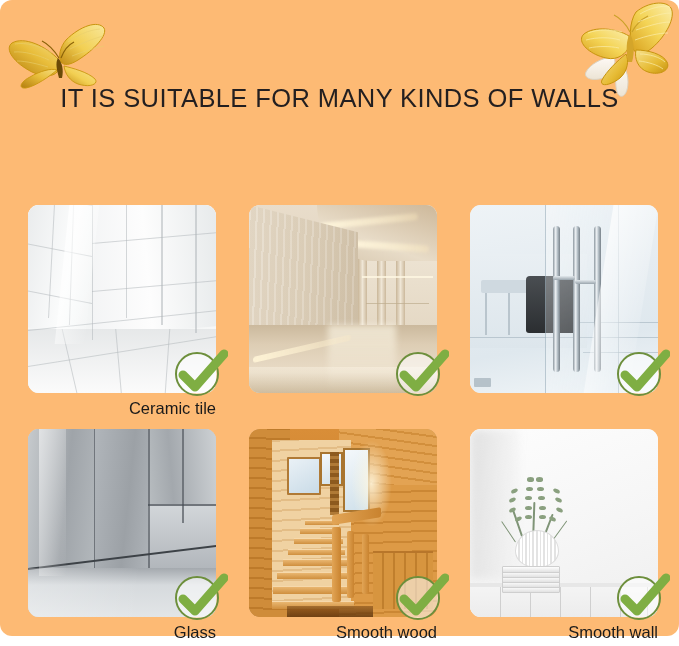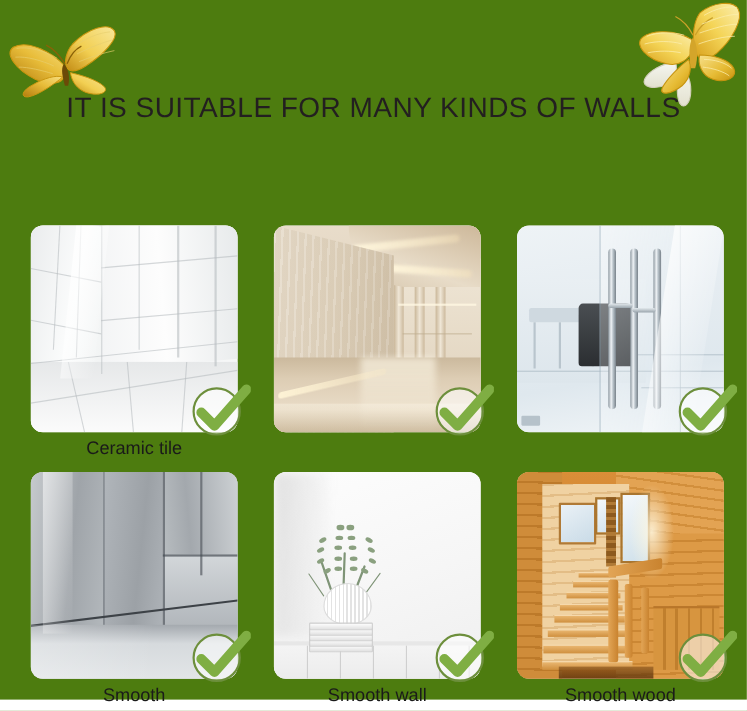--- a/index.html
+++ b/index.html
@@ -2,21 +2,21 @@
 <html><head>
 <meta charset="utf-8">
 <title>It Is Suitable For Many Kinds Of Walls</title>
 <style>
   html,body{margin:0;padding:0;background:#ffffff;}
   body{
     width:679px;height:646px;overflow:hidden;
     font-family:"Liberation Sans","DejaVu Sans",sans-serif;
     -webkit-font-smoothing:antialiased;
   }
-  .page{position:relative;width:679px;height:636px;background:#4d7c0f;}
+  .page{position:relative;width:679px;height:636px;background:#fdba74;border-radius:12px;}
 
   
   .header{position:absolute;left:0;top:0;width:679px;height:150px;}
   .title{
     position:absolute;left:0;top:84px;width:679px;text-align:center;
     font-size:25.5px;letter-spacing:.4px;color:#231f20;font-weight:400;
     white-space:nowrap;
   }
   .bfly{position:absolute;}
   .bfly-left{left:2px;top:16px;width:108px;height:98px;}
@@ -29,21 +29,21 @@
     display:grid;grid-template-columns:188px 188px 188px;
     column-gap:33px;row-gap:11px;
   }
   .cell{position:relative;width:188px;}
   .thumbwrap{position:relative;width:188px;height:188px;}
   .thumb{
     position:absolute;inset:0;border-radius:11px;overflow:hidden;
     background:#f2f2f2;
   }
   .caption{
-    margin-top:5px;width:188px;text-align:center;
+    margin-top:5px;width:188px;text-align:right;
     font-size:16.5px;color:#1a1a1a;line-height:20px;white-space:nowrap;
   }
 
   
   .badge{position:absolute;right:-12px;bottom:-6px;width:56px;height:50px;
          pointer-events:none;}
 
   
   
   .sc-ceramic{position:absolute;inset:0;background:
@@ -384,21 +384,64 @@
             <div style="position:absolute;left:0;bottom:0;width:100%;height:26%;background:linear-gradient(90deg,rgba(255,255,255,.25),rgba(255,255,255,0) 60%);"></div>
           </div>
         </div>
         <span class="badge">
           <svg viewBox="0 0 56 50" width="56" height="50" aria-hidden="true">
             <circle cx="25" cy="25" r="21" fill="#ffffff" fill-opacity=".55" stroke="#6d8f3c" stroke-width="2"></circle>
             <path d="M11 26 L23 38 L52 5" fill="none" stroke="#7fae43" stroke-width="9" stroke-linecap="round" stroke-linejoin="round"></path>
           </svg>
         </span>
       </div>
-      <div class="caption">Smooth</div>
+      <div class="caption">Glass</div>
+    </div>
+
+    <div class="cell">
+      <div class="thumbwrap">
+        <div class="thumb">
+          <div class="sc-wood">
+            <div class="wd-lwall"></div>
+            <div class="wd-ceil"></div>
+            <div class="wd-rwall"></div>
+            <div class="wd-stairwall"></div>
+
+            <div class="wd-win" style="left:20%;top:15%;width:16%;height:18%;"></div>
+            <div class="wd-frame" style="left:38%;top:12%;width:10%;height:16%;"></div>
+            <div class="wd-frame" style="left:50%;top:10%;width:12%;height:32%;"></div>
+            <div style="position:absolute;left:43%;top:12%;width:5%;height:34%;background:repeating-linear-gradient(180deg,#8d5a1e 0 4px,#b07a36 4px 7px);"></div>
+            <div class="wd-glow"></div>
+
+            <div class="wd-step" style="left:12%;bottom:4%;width:44%;height:7px;"></div>
+            <div class="wd-step" style="left:13%;bottom:12%;width:41%;height:7px;"></div>
+            <div class="wd-step" style="left:15%;bottom:20%;width:38%;height:6px;"></div>
+            <div class="wd-step" style="left:18%;bottom:27%;width:34%;height:6px;"></div>
+            <div class="wd-step" style="left:21%;bottom:33%;width:30%;height:5px;"></div>
+            <div class="wd-step" style="left:24%;bottom:39%;width:26%;height:5px;"></div>
+            <div class="wd-step" style="left:27%;bottom:44%;width:22%;height:5px;"></div>
+            <div class="wd-step" style="left:30%;bottom:49%;width:18%;height:4px;"></div>
+
+            <div class="wd-rail" style="left:44%;bottom:8%;width:9px;height:40%;"></div>
+            <div class="wd-rail" style="left:44%;top:46%;width:26%;height:10px;transform:skewY(-9deg);transform-origin:left;"></div>
+            <div class="wd-rail" style="left:52%;bottom:10%;width:7px;height:36%;"></div>
+            <div class="wd-rail" style="left:60%;bottom:12%;width:7px;height:32%;"></div>
+
+            <div class="wd-cab"></div>
+            <div class="wd-dark"></div>
+          </div>
+        </div>
+        <span class="badge">
+          <svg viewBox="0 0 56 50" width="56" height="50" aria-hidden="true">
+            <circle cx="25" cy="25" r="21" fill="#ffffff" fill-opacity=".55" stroke="#6d8f3c" stroke-width="2"></circle>
+            <path d="M11 26 L23 38 L52 5" fill="none" stroke="#7fae43" stroke-width="9" stroke-linecap="round" stroke-linejoin="round"></path>
+          </svg>
+        </span>
+      </div>
+      <div class="caption">Smooth wood</div>
     </div>
 
     <div class="cell">
       <div class="thumbwrap">
         <div class="thumb">
           <div class="sc-swall">
             <div class="sw-shadow"></div>
             <div class="sw-skirt"></div>
             <div class="sw-floor"></div>
             <div class="sw-plank" style="left:16%;"></div>
@@ -447,57 +490,14 @@
         <span class="badge">
           <svg viewBox="0 0 56 50" width="56" height="50" aria-hidden="true">
             <circle cx="25" cy="25" r="21" fill="#ffffff" fill-opacity=".55" stroke="#6d8f3c" stroke-width="2"></circle>
             <path d="M11 26 L23 38 L52 5" fill="none" stroke="#7fae43" stroke-width="9" stroke-linecap="round" stroke-linejoin="round"></path>
           </svg>
         </span>
       </div>
       <div class="caption">Smooth wall</div>
     </div>
 
-    <div class="cell">
-      <div class="thumbwrap">
-        <div class="thumb">
-          <div class="sc-wood">
-            <div class="wd-lwall"></div>
-            <div class="wd-ceil"></div>
-            <div class="wd-rwall"></div>
-            <div class="wd-stairwall"></div>
-
-            <div class="wd-win" style="left:20%;top:15%;width:16%;height:18%;"></div>
-            <div class="wd-frame" style="left:38%;top:12%;width:10%;height:16%;"></div>
-            <div class="wd-frame" style="left:50%;top:10%;width:12%;height:32%;"></div>
-            <div style="position:absolute;left:43%;top:12%;width:5%;height:34%;background:repeating-linear-gradient(180deg,#8d5a1e 0 4px,#b07a36 4px 7px);"></div>
-            <div class="wd-glow"></div>
-
-            <div class="wd-step" style="left:12%;bottom:4%;width:44%;height:7px;"></div>
-            <div class="wd-step" style="left:13%;bottom:12%;width:41%;height:7px;"></div>
-            <div class="wd-step" style="left:15%;bottom:20%;width:38%;height:6px;"></div>
-            <div class="wd-step" style="left:18%;bottom:27%;width:34%;height:6px;"></div>
-            <div class="wd-step" style="left:21%;bottom:33%;width:30%;height:5px;"></div>
-            <div class="wd-step" style="left:24%;bottom:39%;width:26%;height:5px;"></div>
-            <div class="wd-step" style="left:27%;bottom:44%;width:22%;height:5px;"></div>
-            <div class="wd-step" style="left:30%;bottom:49%;width:18%;height:4px;"></div>
-
-            <div class="wd-rail" style="left:44%;bottom:8%;width:9px;height:40%;"></div>
-            <div class="wd-rail" style="left:44%;top:46%;width:26%;height:10px;transform:skewY(-9deg);transform-origin:left;"></div>
-            <div class="wd-rail" style="left:52%;bottom:10%;width:7px;height:36%;"></div>
-            <div class="wd-rail" style="left:60%;bottom:12%;width:7px;height:32%;"></div>
-
-            <div class="wd-cab"></div>
-            <div class="wd-dark"></div>
-          </div>
-        </div>
-        <span class="badge">
-          <svg viewBox="0 0 56 50" width="56" height="50" aria-hidden="true">
-            <circle cx="25" cy="25" r="21" fill="#ffffff" fill-opacity=".55" stroke="#6d8f3c" stroke-width="2"></circle>
-            <path d="M11 26 L23 38 L52 5" fill="none" stroke="#7fae43" stroke-width="9" stroke-linecap="round" stroke-linejoin="round"></path>
-          </svg>
-        </span>
-      </div>
-      <div class="caption">Smooth wood</div>
-    </div>
-
   </div>
 </div>
 
 </body></html>

